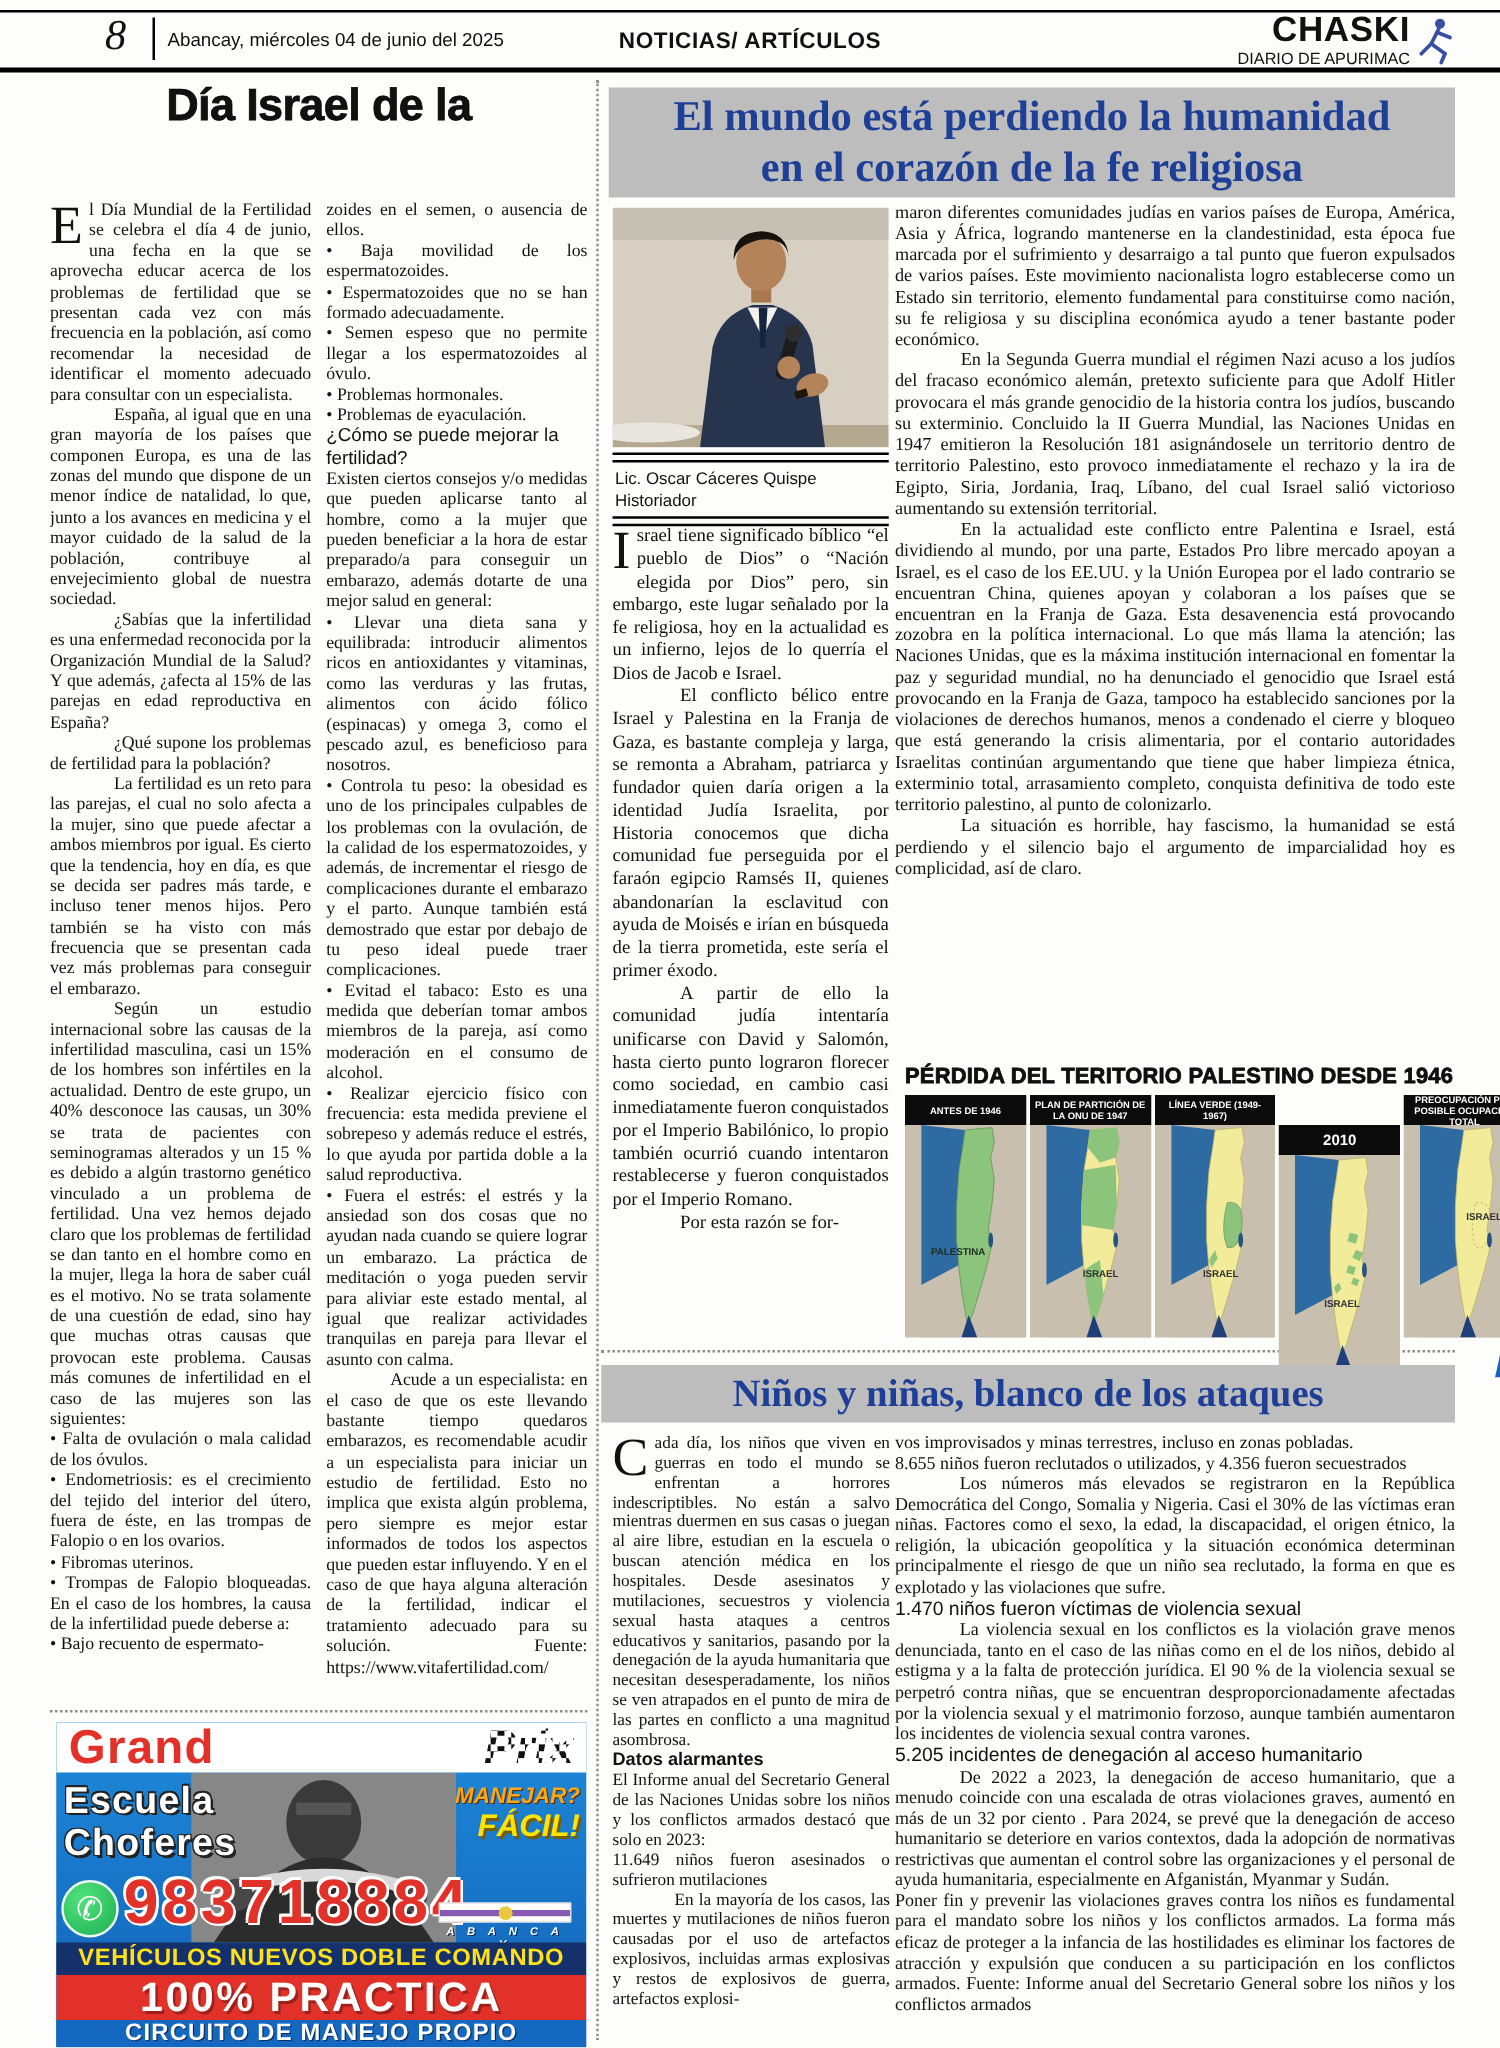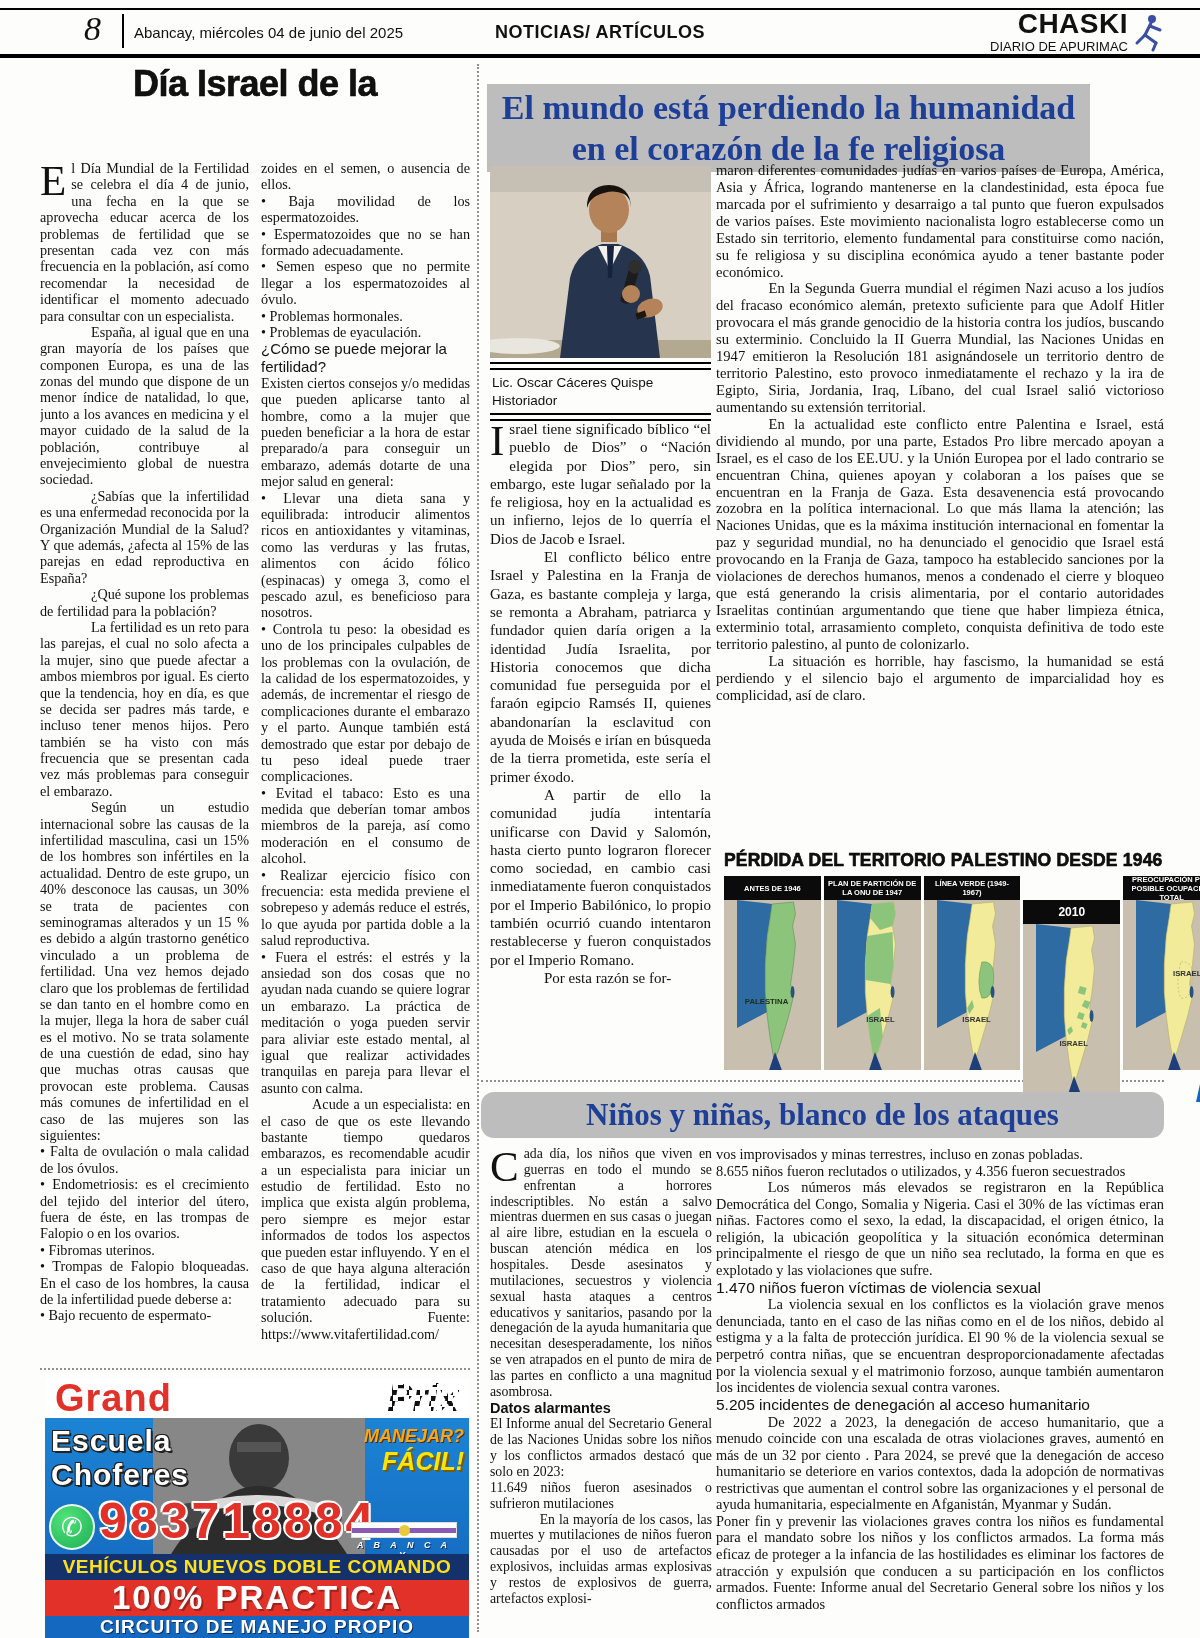--- a/index.html
+++ b/index.html
@@ -34,21 +34,21 @@
   .fert-cols{position:absolute;left:40px;top:160px;width:430px;height:1202px;display:flex;gap:12px;overflow:hidden;}
   .fert-col{flex:1;font-size:14.2px;line-height:1.155;}
   .fert-col .sub-sans{font-size:15px;}
 
   
   .vdots{position:absolute;left:477px;top:64px;height:1568px;border-left:2px dotted #8f8f8f;}
   .hdots-left{position:absolute;left:40px;top:1368px;width:430px;border-top:2px dotted #8f8f8f;}
   .hdots-right{position:absolute;left:481px;top:1080px;width:683px;border-top:2px dotted #8f8f8f;}
 
   
-  .rel-headline{position:absolute;left:487px;top:84px;width:603px;height:88px;background:#bdbdbd;
+  .rel-headline{position:absolute;left:487px;top:70px;width:677px;height:88px;background:#bdbdbd;
                 color:#1d3f97;font-weight:bold;text-align:center;font-size:34px;line-height:1.22;
                 padding-top:3px;box-sizing:border-box;}
   .photo{position:absolute;left:490px;top:166px;width:221px;height:192px;overflow:hidden;}
   .caption-box{position:absolute;left:490px;top:362px;width:221px;
                font-family:"Liberation Sans",sans-serif;font-size:13.5px;line-height:1.3;}
   .dbl-rule{height:4px;border-top:2.5px solid #000;border-bottom:2.5px solid #000;}
   .caption-text{padding:4px 2px;}
   .rel-col{position:absolute;left:490px;top:420px;width:221px;height:630px;overflow:hidden;
            font-size:15px;line-height:1.22;}
   .rel-main{position:absolute;left:716px;top:162px;width:448px;height:686px;overflow:hidden;
@@ -63,21 +63,21 @@
   .panel-label{background:#0b0b0b;color:#fff;font-family:"Liberation Sans",sans-serif;font-weight:bold;
                font-size:7.5px;text-align:center;height:24px;display:flex;align-items:center;
                justify-content:center;line-height:1.2;padding:1px 2px;box-sizing:border-box;}
   .panel-label.big{font-size:12px;margin-top:24px;}
   .panel-map{height:170px;background:#c8bfae;padding-left:13px;}
   .panel-map svg{display:block;width:100%;height:170px;}
   .maps-wm{position:absolute;right:-2px;bottom:-8px;width:26px;height:18px;}
 
   
   .nin-headline{position:absolute;left:481px;top:1092px;width:683px;height:46px;background:#bdbdbd;
-                color:#1d3f97;font-weight:bold;font-size:31px;text-align:center;line-height:45px;border-radius:13px;}
+                color:#1d3f97;font-weight:bold;font-size:31px;text-align:center;line-height:45px;}
   .nin-left{position:absolute;left:490px;top:1146px;width:222px;height:488px;overflow:hidden;
             font-size:13.8px;line-height:1.15;}
   .nin-right{position:absolute;left:716px;top:1146px;width:448px;height:488px;overflow:hidden;
              font-size:14.4px;line-height:1.15;}
   .nin-left .sub-sans{font-size:14.5px;}
   .nin-right .sub-sans{font-size:15.5px;}
 
   
   .ad{position:absolute;left:45px;top:1378px;width:424px;height:260px;overflow:hidden;
       background:linear-gradient(#1e8ad9,#1261b8);font-family:"Liberation Sans",sans-serif;}

